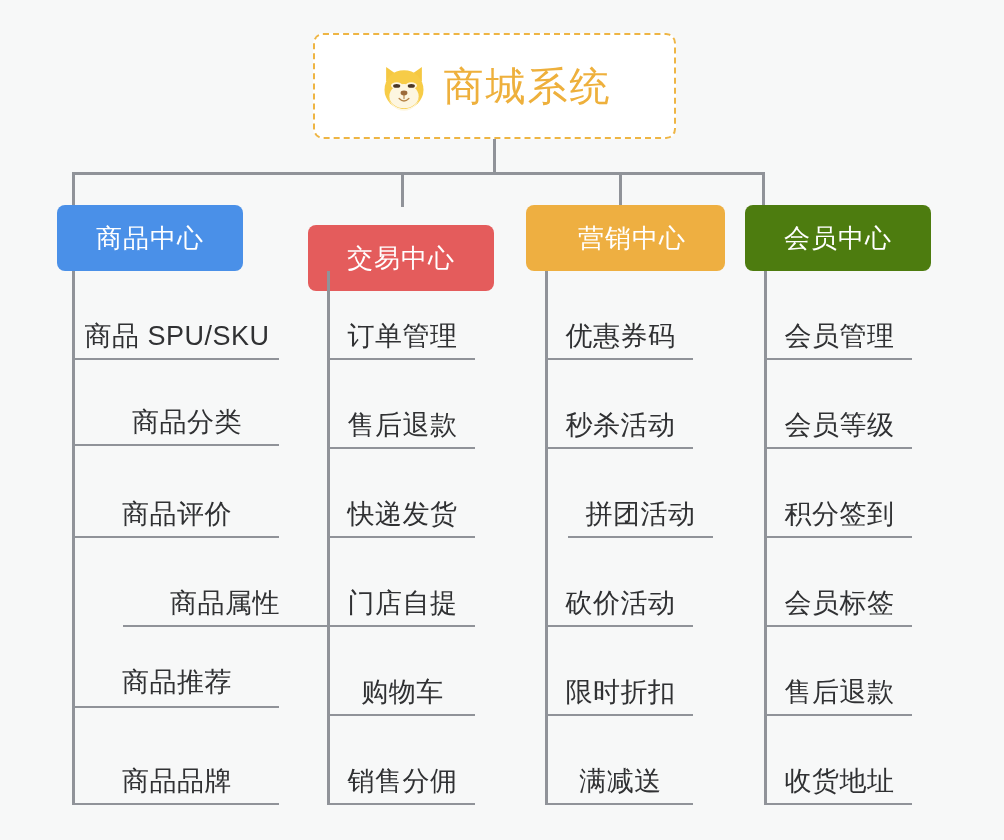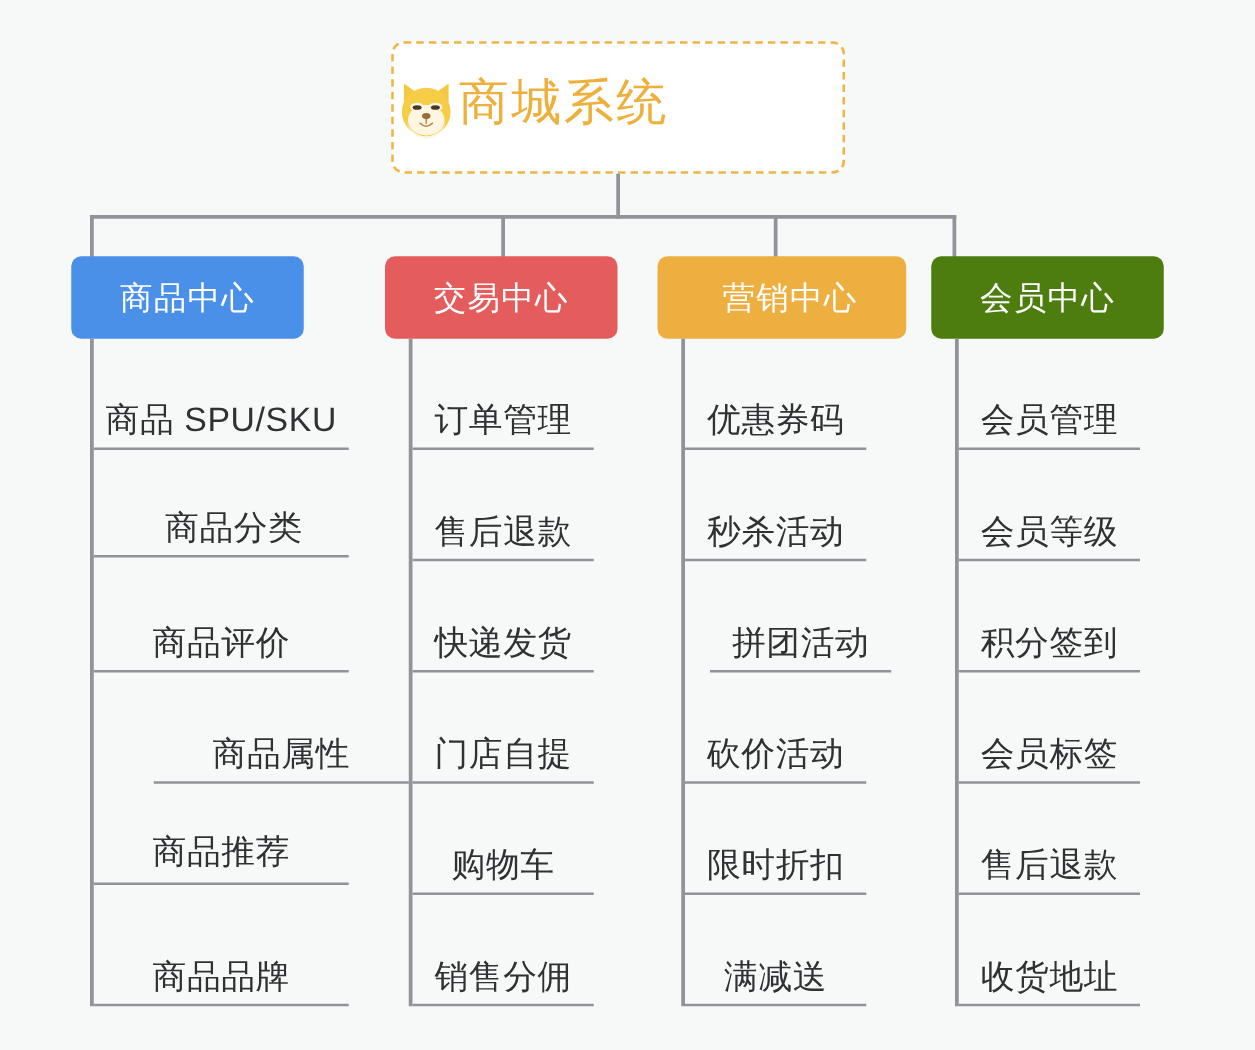--- a/index.html
+++ b/index.html
@@ -25,21 +25,22 @@
     left: 313px;
     top: 33px;
     width: 363px;
     height: 106px;
     box-sizing: border-box;
     background: #ffffff;
     border: 2px dashed #eeb544;
     border-radius: 10px;
     display: flex;
     align-items: center;
-    font-family: Liberation Mono, monospace;
+    justify-content: center;
+    gap: 14px;
   }
   .root-emoji {
     width: 52px;
     height: 52px;
     position: relative;
     flex: none;
     margin-top: 4px;
   }
   .root-title {
     font-size: 40px;
@@ -131,21 +132,21 @@
   <div class="line h-line" style="left: 72px; top: 172px; width: 693px; background: rgb(144, 147, 153);"></div>
 
   <div class="line v-line" style="left: 72px; top: 172px; height: 35px; background: rgb(144, 147, 153);"></div>
   <div class="line v-line" style="left: 401px; top: 172px; height: 35px; background: rgb(144, 147, 153);"></div>
   <div class="line v-line" style="left: 619px; top: 172px; height: 35px; background: rgb(144, 147, 153);"></div>
   <div class="line v-line" style="left: 762px; top: 172px; height: 35px; background: rgb(144, 147, 153);"></div>
 
   <div class="cat-box" style="left: 57px; width: 186px; background: rgb(74, 144, 232);">
     <span>商品中心</span>
   </div>
-  <div class="cat-box" style="left: 308px; width: 186px; background: rgb(228, 92, 92);">
+  <div class="cat-box" style="left: 308px; width: 186px; background: rgb(228, 92, 92); margin-top: 20px;">
     <span>交易中心</span>
   </div>
   <div class="cat-box" style="left: 526px; width: 186px; background: rgb(238, 175, 65); padding-left: 13px;">
     <span>营销中心</span>
   </div>
   <div class="cat-box" style="left: 745px; width: 186px; background: #4d7c0f;">
     <span>会员中心</span>
   </div>
 
   <div class="leaf-col" style="left:72px;">

